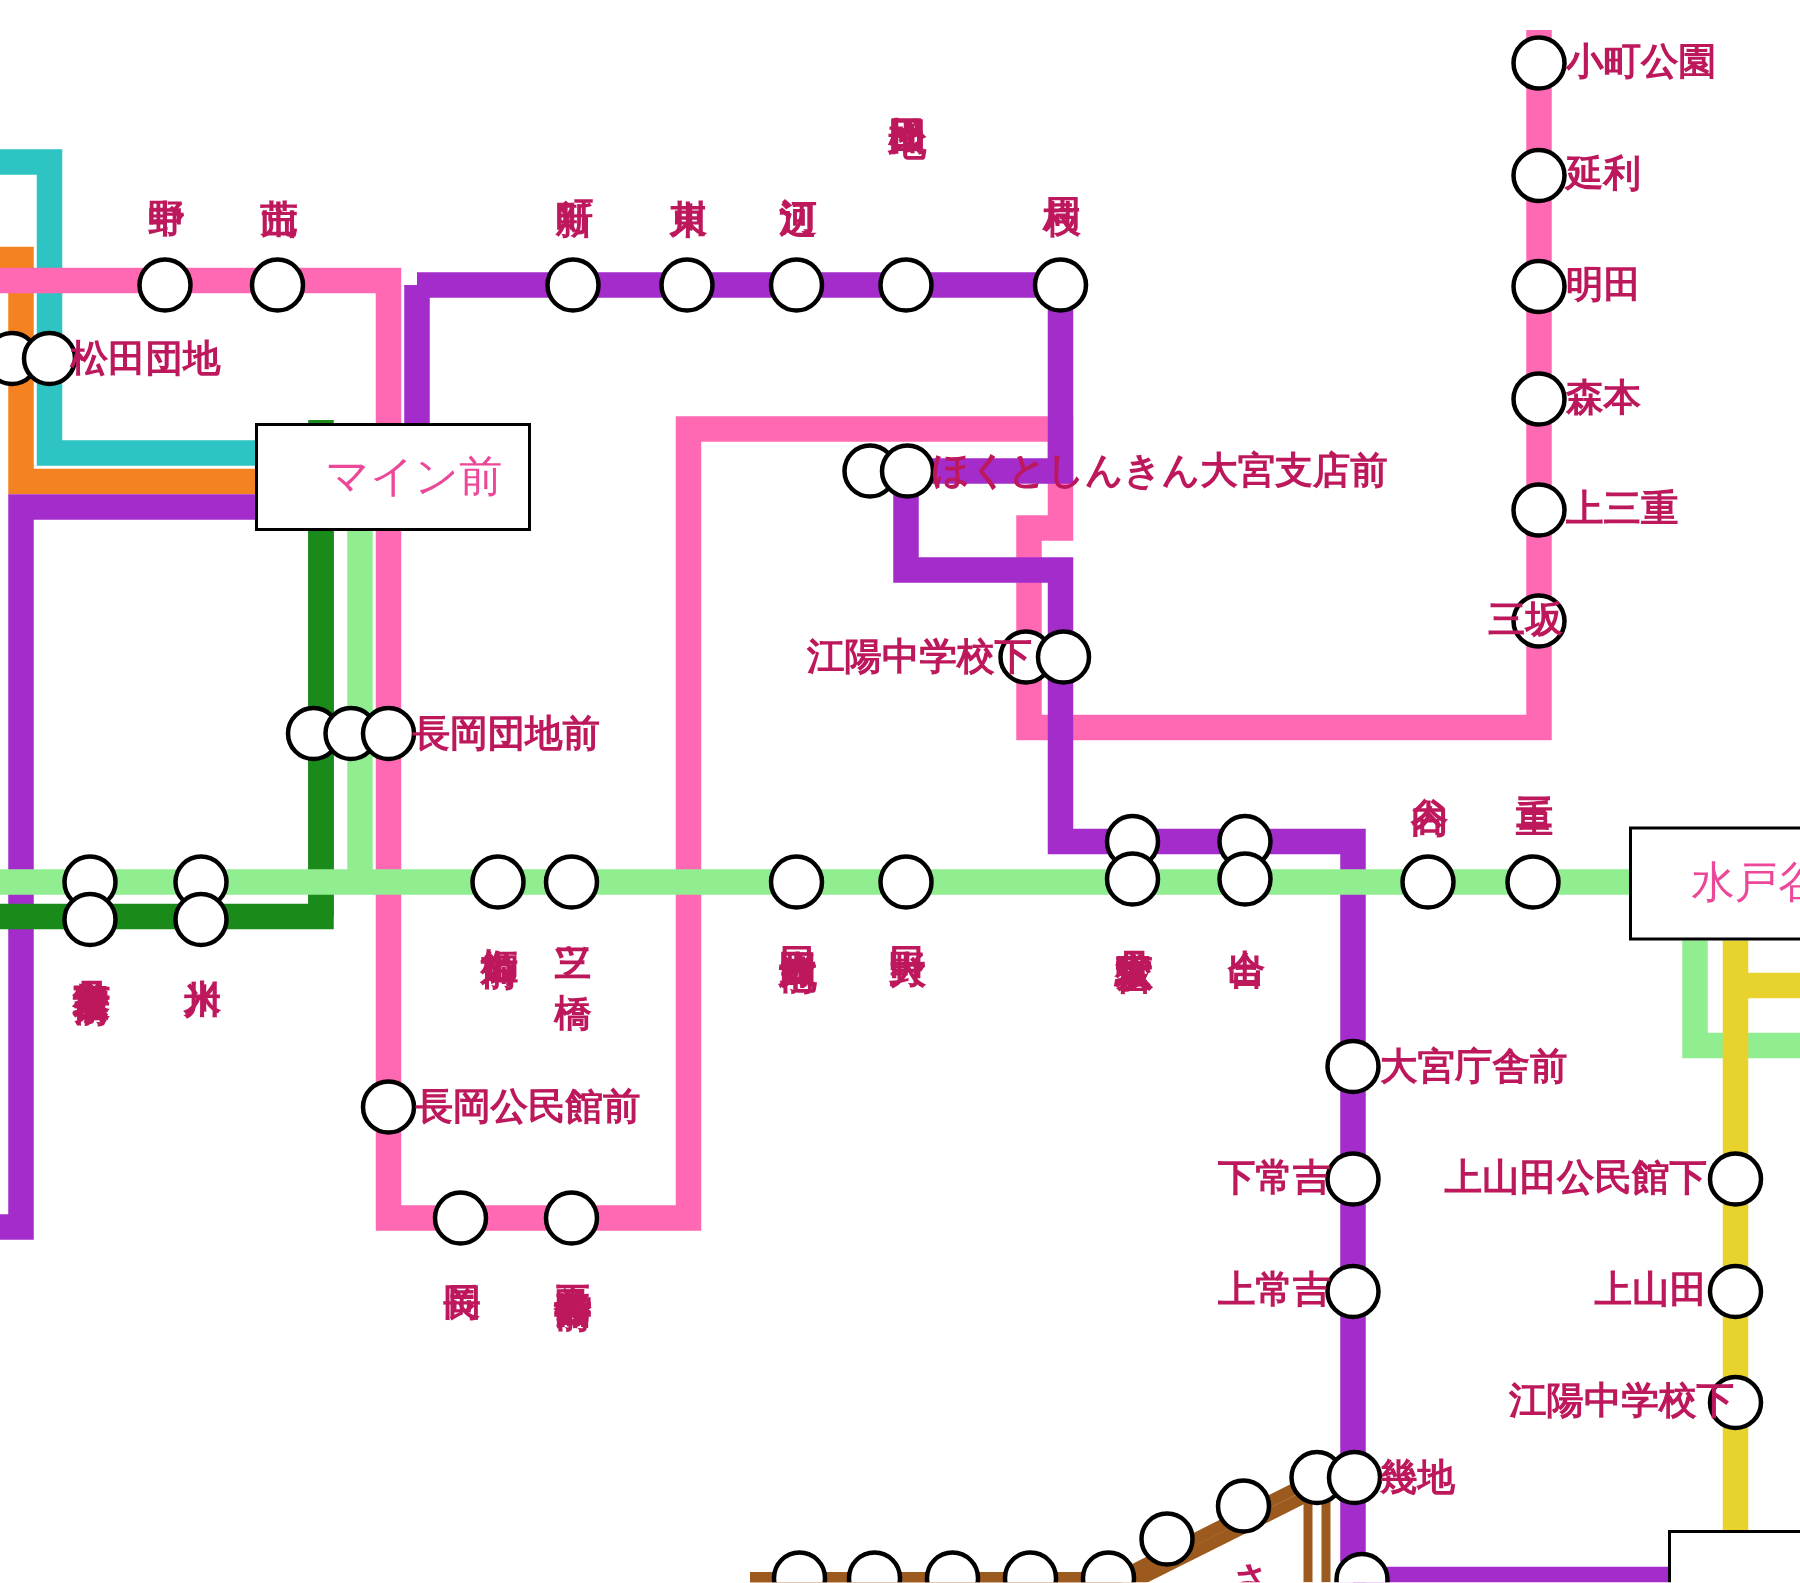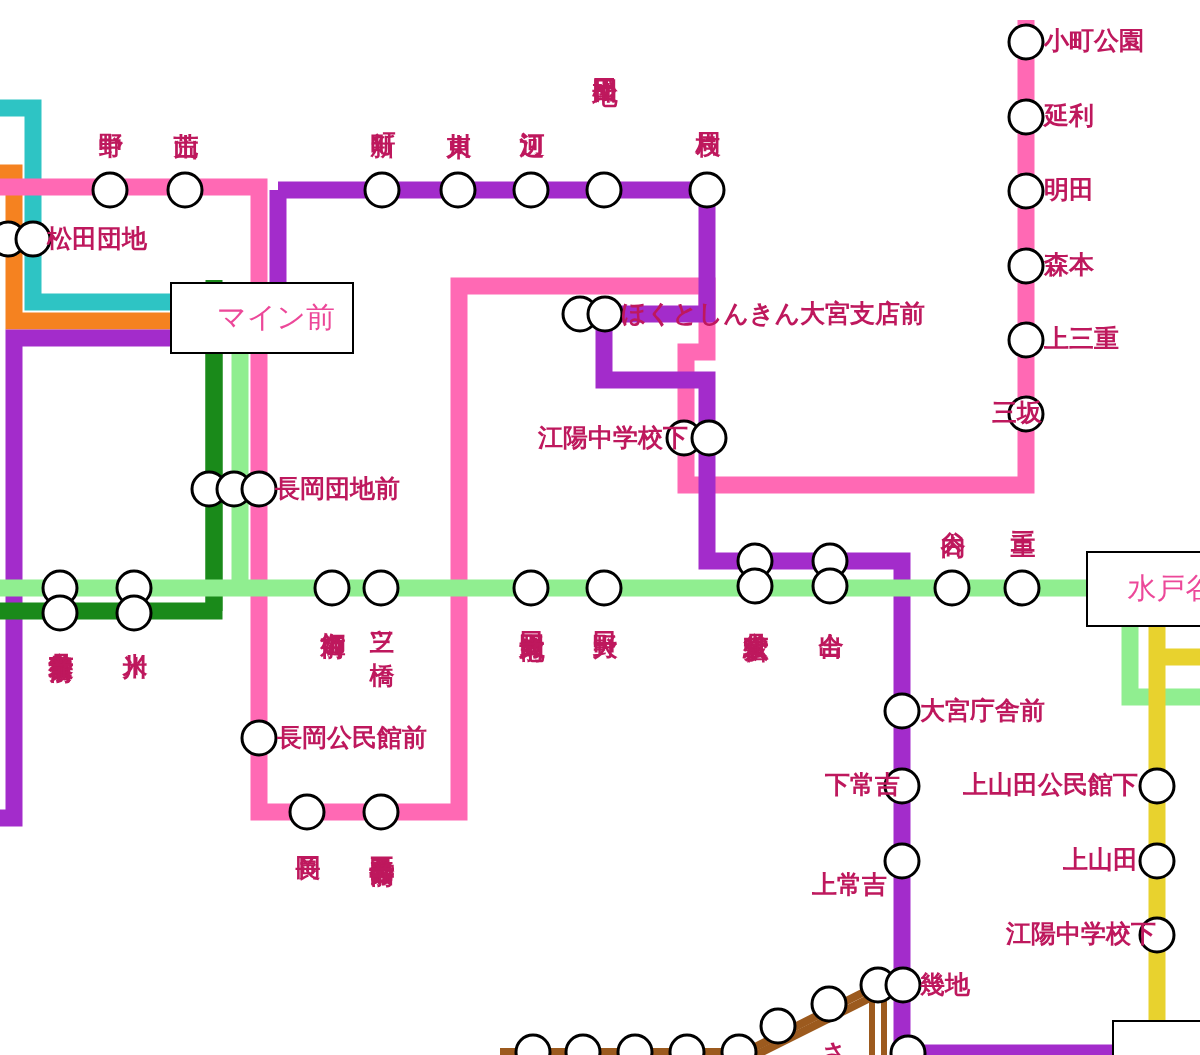--- a/index.html
+++ b/index.html
@@ -155,22 +155,22 @@
       <div class="stn-label horiz" style="left: 277px; top: 725px;">長岡公民館前</div>
       <div class="stn-label vert" style="left: 295px; top: 836px;">長岡</div>
       <div class="stn-label vert" style="left: 369px; top: 836px;">善王寺公民館前</div>
       <div class="stn-label vert" style="left: 519px; top: 612px;">口大野団地前</div>
       <div class="stn-label vert" style="left: 592px; top: 612px;">口大野</div>
       <div class="stn-label vert" style="left: 743px; top: 612px;">京丹後大宮駅</div>
       <div class="stn-label vert" style="left: 818px; top: 612px;">出合</div>
       <div class="stn-label vert" style="left: 940px; top: 511px;">谷内</div>
       <div class="stn-label vert" style="left: 1010px; top: 511px;">三重</div>
       <div class="stn-label horiz" style="left: 920px; top: 698px;">大宮庁舎前</div>
-      <div class="stn-label horiz" style="left: 812px; top: 772px; margin-left: 13px;">下常吉</div>
-      <div class="stn-label horiz" style="left: 812px; top: 872px;">上常吉</div>
+      <div class="stn-label horiz" style="left: 812px; top: 772px;">下常吉</div>
+      <div class="stn-label horiz" style="left: 812px; top: 847px;">上常吉</div>
       <div class="stn-label horiz" style="left: 963px; top: 772px; text-align: center;">上山田公民館下</div>
       <div class="stn-label horiz" style="left: 1063px; top: 847px;">上山田</div>
       <div class="stn-label horiz" style="left: 1006px; top: 921px;">江陽中学校下</div>
       <div class="stn-label horiz" style="left: 920px; top: 972px;">幾地</div>
       <div class="stn-label vert" style="left: 821px; top: 1024px;">さ</div>
     </div>
   <div id="boxes-layer">
       <div class="boxlabel" style="left: 170px; top: 282px; width: 152px; height: 68px;">マイン前</div>
       <div class="boxlabel" style="left: 1086px; top: 551px; width: 110px; height: 72px;">水戸谷</div>
       <div class="boxlabel" style="left: 1112px; top: 1020px; width: 78px; height: 35px;"></div>

